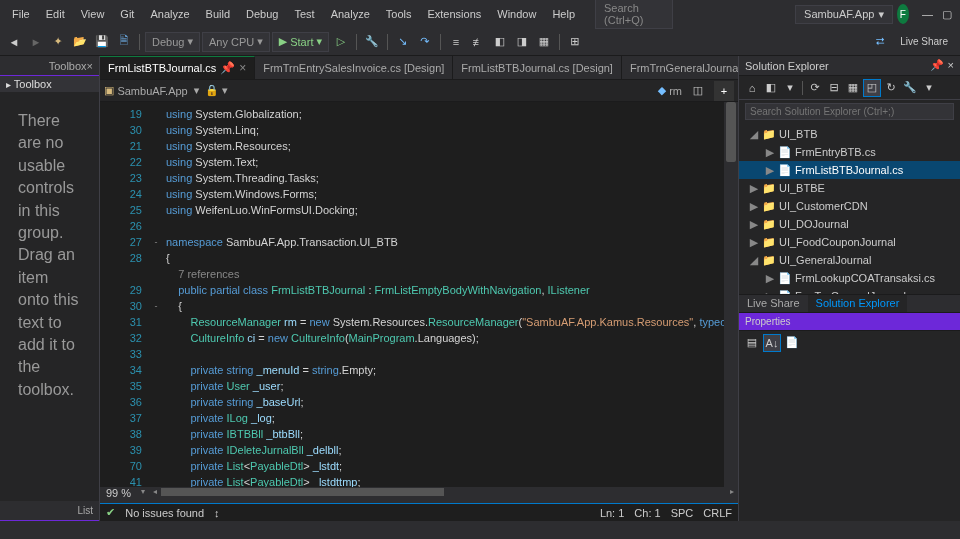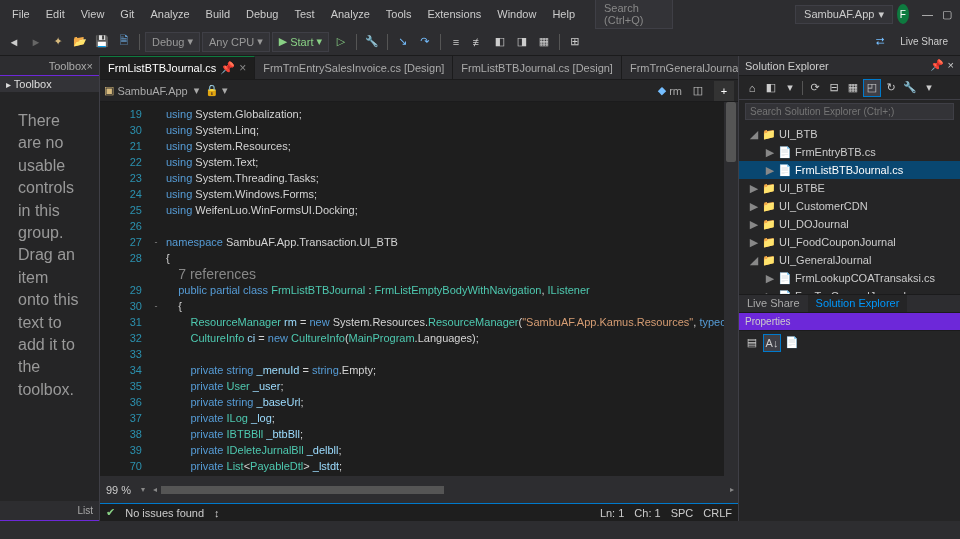--- a/index.html
+++ b/index.html
@@ -29,21 +29,21 @@
 .docnav{height:22px;background:#252526;display:flex;align-items:center;padding:0 4px;gap:6px;font-size:10px;color:#aaa;border-bottom:1px solid #1b1b1c}
 .docnav .seg{display:flex;align-items:center;gap:3px}
 .editor{flex:1;display:flex;background:#1e1e1e;overflow:hidden;position:relative;font-family:Consolas,monospace;font-size:11px}
 .gutter{width:50px;background:#1e1e1e;color:#2b91af;text-align:right;padding-right:8px;line-height:16px;padding-top:4px}
 .gutter div{height:16px}
 .fold{width:12px;background:#1e1e1e;color:#888;line-height:16px;padding-top:4px}
 .fold div{height:16px;text-align:center;font-size:9px}
 .code{flex:1;padding-top:4px;line-height:16px;white-space:pre;overflow:hidden}
 .code div{height:16px;padding-left:4px}
 .kw{color:#569cd6}.ty{color:#4ec9b0}.st{color:#d69d73}.id{color:#9cdcfe}.tx{color:#d4d4d4}
-.ref{color:#888;font-size:14px}
+.ref{color:#888;font-size:11px}
 .vscroll{width:14px;background:#2d2d30;position:relative}
 .vscroll .thumb{position:absolute;left:2px;right:2px;top:0;height:60px;background:#555;border-radius:2px}
 .statusbar{height:18px;background:#1e1e1e;border-top:1px solid #007acc;display:flex;align-items:center;font-size:10px;color:#ccc;padding:0 6px;gap:10px}
 .statusbar .fill{flex:1}
 .rightpane{width:222px;background:#252526;display:flex;flex-direction:column;border-left:1px solid #3f3f46}
 .panehdr{background:#2d2d30;padding:3px 6px;font-size:10px;color:#ccc;border-bottom:1px solid #1b1b1c;display:flex;justify-content:space-between;align-items:center}
 .panetb{height:24px;display:flex;align-items:center;padding:0 4px;gap:1px;border-bottom:1px solid #3f3f46}
 .ptbtn{width:18px;height:18px;display:flex;align-items:center;justify-content:center;color:#ccc;cursor:pointer;font-size:11px}
 .ptbtn.active{background:#3f3f46;border:1px solid #007acc}
 .panesearch{padding:3px 6px}
@@ -52,21 +52,21 @@
 .tnode{display:flex;align-items:center;height:18px;padding-left:6px;cursor:pointer;font-size:10px;gap:3px;white-space:nowrap}
 .tnode.sel{background:#094771;color:#fff}
 .tnode .exp{width:10px;text-align:center;color:#888}
 .tnode .ic{width:14px;text-align:center}
 .folder{color:#dcb67a}.csfile{color:#4ec9b0}
 .bottomtabs{height:18px;background:#2d2d30;display:flex;font-size:10px;border-top:1px solid #1b1b1c}
 .btab{padding:2px 8px;color:#aaa}
 .btab.active{background:#252526;color:#0097fb}
 .prophdr{background:#6d28d9;padding:3px 6px;font-size:10px;color:#ccc;border-top:1px solid #1b1b1c;border-bottom:1px solid #1b1b1c}
 .proptb{height:24px;display:flex;align-items:center;padding:0 4px;gap:2px}
-.hscroll{height:27px;background:#2d2d30;display:flex;align-items:center}
+.hscroll{height:16px;background:#2d2d30;display:flex;align-items:flex-start}
 .hscroll .ar{width:12px;text-align:center;color:#888;font-size:8px}
 .hscroll .track{flex:1;position:relative;height:10px}
 .hscroll .hthumb{position:absolute;left:0;width:50%;top:1px;bottom:1px;background:#555}
 .cyicon{color:#d7ba7d}
 </style>
 </head>
 <body>
 
 <div class="menubar">
   <div id="menuitems" style="display:flex">

